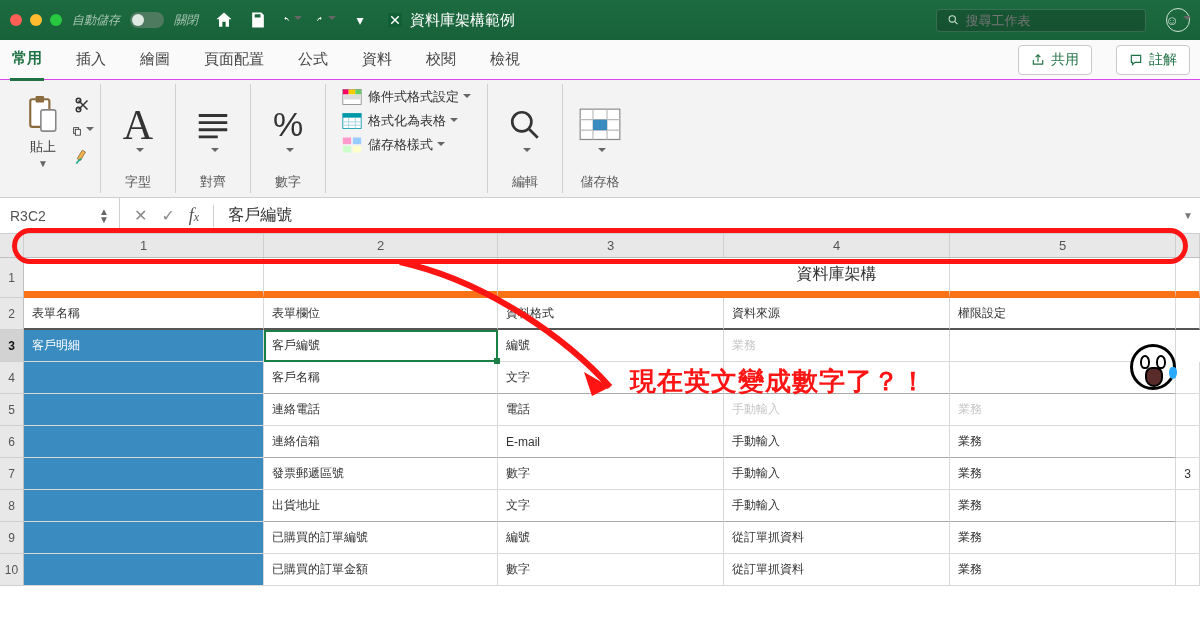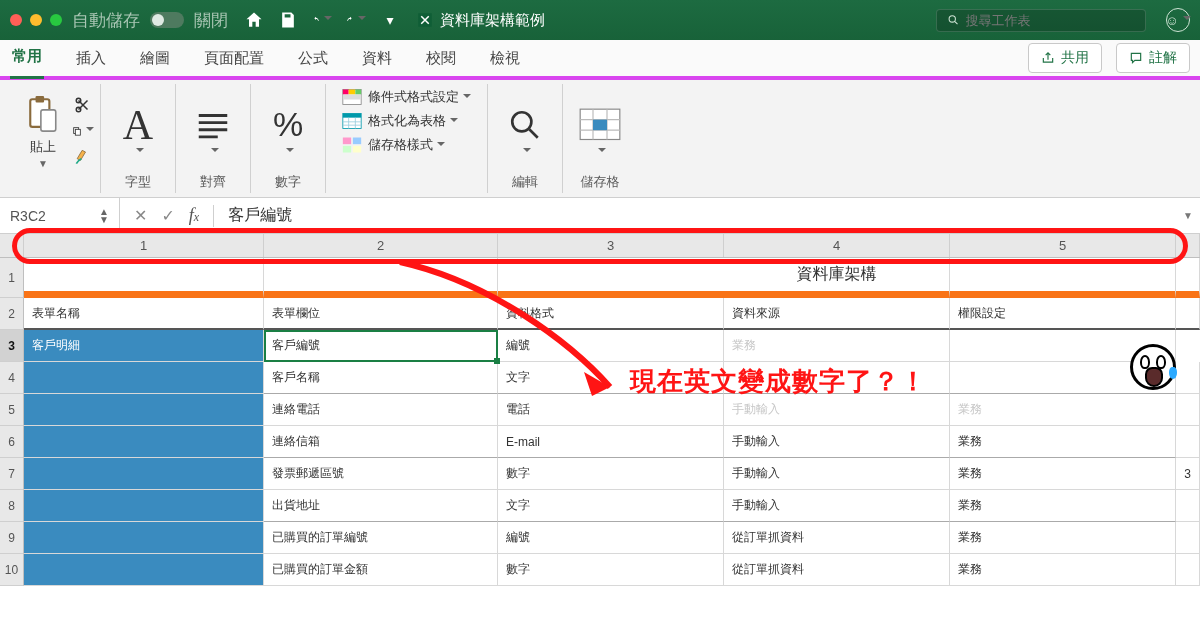--- a/index.html
+++ b/index.html
@@ -3,36 +3,36 @@
 <meta charset="utf-8">
 <style>
   * { box-sizing: border-box; margin: 0; padding: 0; }
   body { font-family: "PingFang TC","Microsoft JhengHei","Helvetica Neue",Arial,sans-serif; font-size:13px; background:#fff; width:1200px; overflow:hidden; }
 
   
   .titlebar { height:40px; background:linear-gradient(#1d6b41,#186239); display:flex; align-items:center; color:#cfe4d5; padding:0 10px; gap:10px; }
   .traffic { display:flex; gap:8px; }
   .traffic span { width:12px; height:12px; border-radius:50%; display:inline-block; }
   .traffic .r{background:#ff5f57;} .traffic .y{background:#febc2e;} .traffic .g{background:#28c840;}
-  .tb-text { font-size:17px; color:#a9c6b4; }
+  .tb-text { font-size:12px; color:#a9c6b4;font-style:italic; }
   .toggle { width:34px; height:16px; background:#4e7a5f; border-radius:8px; position:relative; display:inline-block; vertical-align:middle;}
   .toggle::after{content:"";width:12px;height:12px;background:#dfe9e3;border-radius:50%;position:absolute;top:2px;left:2px;}
   .tb-icn { display:flex; align-items:center; gap:14px; margin-left:6px;}
   .tb-icn svg, .tb-icn .glyph { width:20px; height:20px; fill:#fff; color:#fff; display:inline-flex; align-items:center; justify-content:center; font-size:18px;}
   .doc-title { display:flex; align-items:center; gap:6px; color:#fff; font-size:15px; margin-left:6px;}
   .spacer { flex:1; }
   .search { display:flex; gap:6px; color:#bcd6c6; background:rgba(0,0,0,.18); padding:3px 10px; border-radius:4px; width:210px; border:1px solid rgba(255,255,255,.15);}
   .search input { background:transparent; border:0; outline:0; color:#eef6f0; font-size:13px; width:100%;}
   .smiley { width:24px; height:24px; border:1.5px solid #cfe4d5; border-radius:50%; display:flex;align-items:center;justify-content:center; color:#cfe4d5; font-size:13px; margin-left:10px;}
 
   
-  .tabs { height:40px; background:#fafafa; border-bottom:4px solid #d946ef; display:flex; align-items:center; padding:0 10px; gap:30px; font-size:15px; color:#444;}
+  .tabs { height:40px; background:#fafafa; border-bottom:1px solid #d946ef; display:flex; align-items:center; padding:0 10px; gap:30px; font-size:15px; color:#444;}
   .tabs .tab { padding:10px 2px; cursor:default; }
   .tabs .tab.active { color:#217346; font-weight:600; border-bottom:3px solid #217346; }
-  .tabs .right { margin-left:auto; display:flex; gap:14px;}
+  .tabs .right { margin-left:auto; display:flex; gap:24px;}
   .pillbtn { border:1px solid #c9c9c9; background:#fff; border-radius:4px; padding:5px 12px; display:flex; align-items:center; gap:6px; font-size:14px; color:#217346; cursor:default;}
 
   
   .ribbon { height:118px; background:#f3f3f3; border-bottom:1px solid #cfcfcf; display:flex; padding:4px 6px; gap:0;}
   .group { border-right:1px solid #d0d0d0; padding:4px 16px 2px; display:flex; flex-direction:column; align-items:center; justify-content:space-between;}
   .group:last-child{border-right:0;}
   .group-label { font-size:13px; color:#5a5a5a; margin-top:2px;}
   .group-body { flex:1; display:flex; align-items:center; gap:8px;}
   .bigbtn { display:flex; flex-direction:column; align-items:center; gap:2px; color:#3a3a3a; font-size:13px;}
   .bigicon { width:42px; height:42px; display:flex; align-items:center; justify-content:center;}

